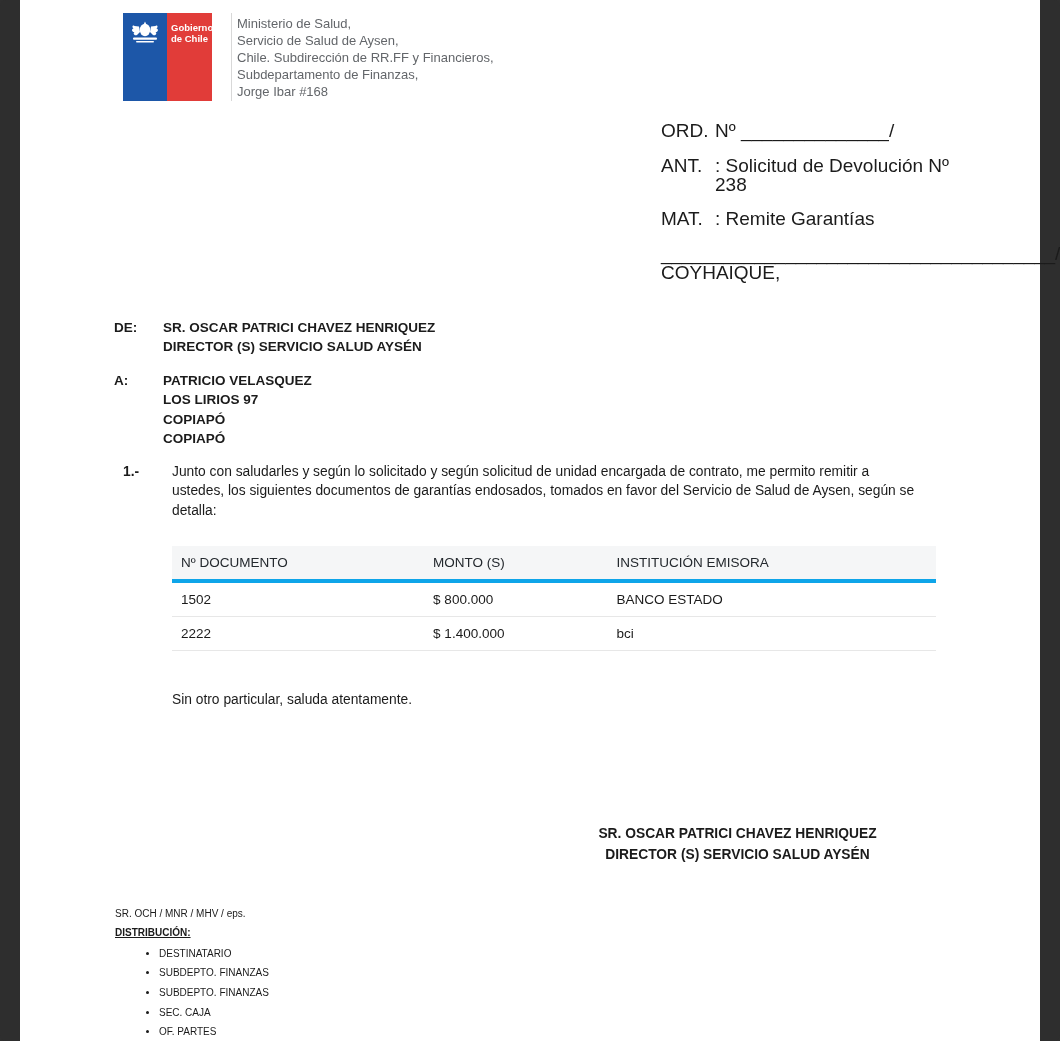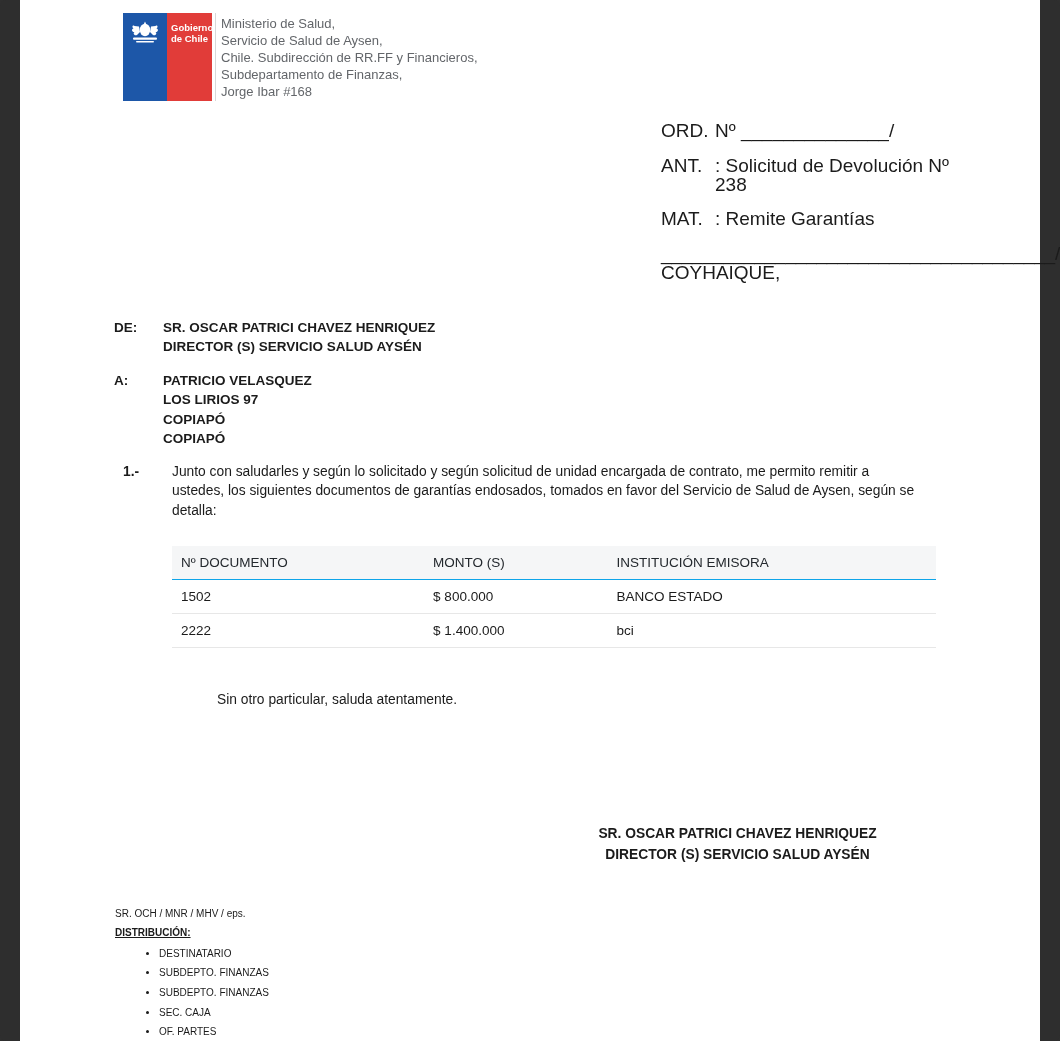--- a/index.html
+++ b/index.html
@@ -19,21 +19,21 @@
   .letterhead { position:absolute; left:103px; top:13px; display:flex; }
   .gov-logo { width:89px; height:88px; display:flex; flex-shrink:0; }
   .gov-logo .blue-half { width:44px; background:#1d57a8; position:relative; }
   .gov-logo .red-half  { width:45px; background:#e13c39; position:relative; }
   .gov-logo .crest { position:absolute; left:6px; top:7px; width:32px; height:26px; }
   .gov-logo .gov-text {
     position:absolute; left:4px; top:9px; color:#ffffff; font-weight:bold;
     font-size:9.5px; line-height:11px; letter-spacing:0;
   }
   .lh-lines {
-    margin-left:3px; border-left:1px solid #d8d8d8; padding-left:5px;
+    margin-left:19px; border-left:1px solid #d8d8d8; padding-left:5px;
     font-size:13px; line-height:17px; color:#63666a; padding-top:2px;
   }
 
   
   .ref-block { position:absolute; left:641px; top:121px; width:300px; font-size:19px; }
   .ref-row { display:flex; line-height:19px; margin-bottom:15.5px; }
   .ref-label { width:54px; flex-shrink:0; }
   .ref-dateline { line-height:19px; margin-top:1px; white-space:nowrap; letter-spacing:-0.2px; }
   .ref-city { line-height:19px; }
 
@@ -49,27 +49,27 @@
   .para-num { width:49px; flex-shrink:0; font-weight:bold; line-height:19.3px; }
   .para-text { width:752px; line-height:19.3px; }
 
   
   .doc-table {
     position:absolute; left:152px; top:546px; width:764px;
     border-collapse:collapse; font-size:13.5px;
   }
   .doc-table th {
     background:#f5f6f7; font-weight:normal; text-align:left; color:#24292e;
-    padding:9px 9px; border-bottom:1px solid #0ea5e9;
+    padding:9px 9px; border-bottom:4px solid #0ea5e9;
   }
   .doc-table td { padding:9px 9px; border-bottom:1px solid #e7e7e7; }
   .col-doc { width:33%; } .col-monto { width:24%; } .col-inst { width:43%; }
 
   
-  .closing { position:absolute; left:152px; top:690px; font-size:13.8px; line-height:19px;margin-left:45px; }
+  .closing { position:absolute; left:152px; top:690px; font-size:13.8px; line-height:19px; }
   .signature {
     position:absolute; left:545px; top:824px; width:345px; text-align:center;
     font-weight:bold; font-size:13.8px; line-height:20.5px;
   }
 
   
   .footer { position:absolute; left:95px; top:904px; font-size:10px; }
   .footer .initials { line-height:19.3px; }
   .footer .dist-label {
     font-weight:bold; text-decoration:underline; line-height:19.3px;

